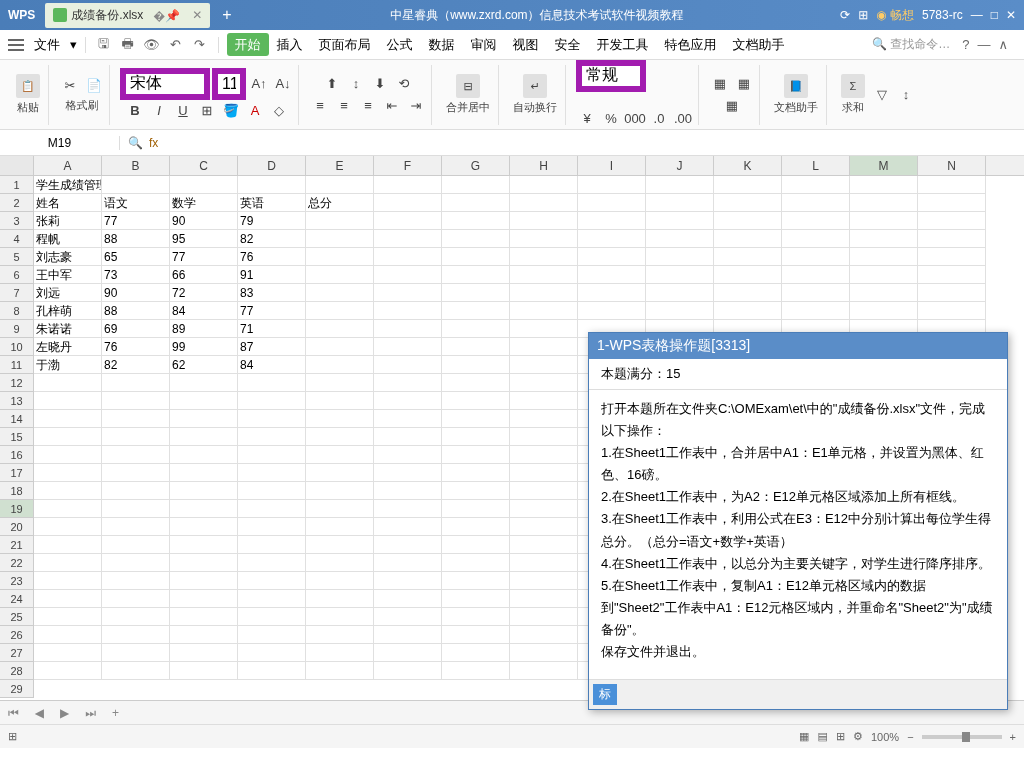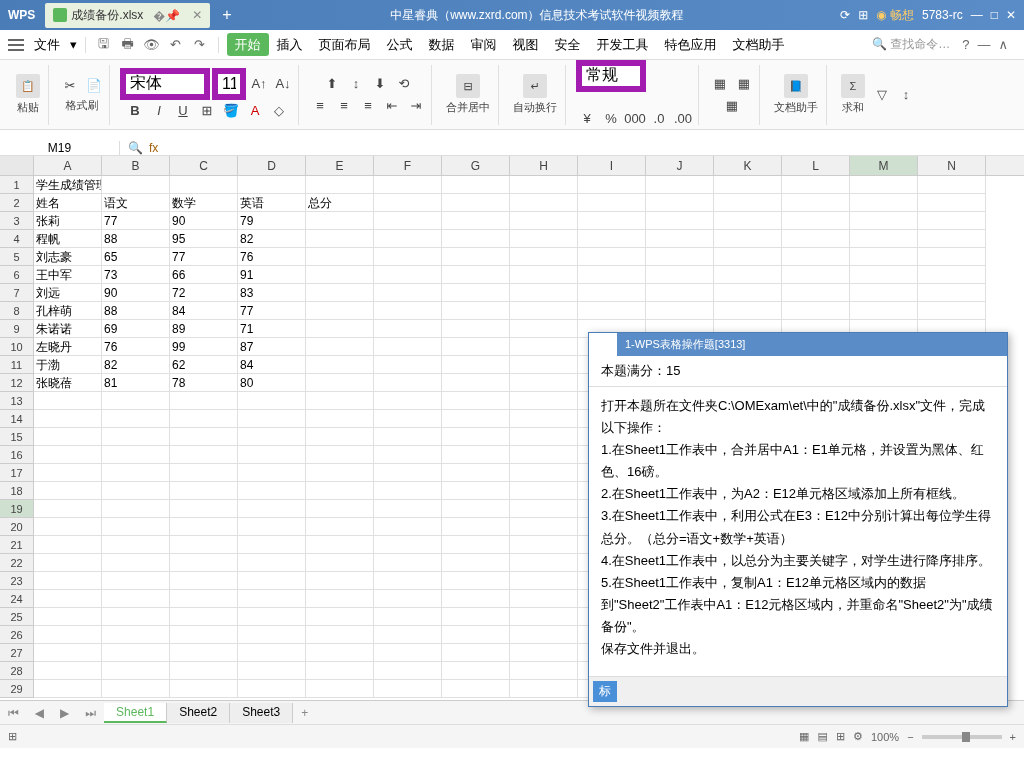--- a/index.html
+++ b/index.html
@@ -29,21 +29,21 @@
 .ribbon { height: 70px; background: #fafafa; border-bottom: 1px solid #ddd; display: flex; align-items: center; padding: 4px 8px; gap: 6px; font-size: 12px; }
 .ribbon-group { display: flex; flex-direction: column; align-items: center; padding: 0 4px; border-right: 1px solid #e0e0e0; height: 60px; justify-content: center; }
 .ribbon-group.no-border { border-right: none; }
 .ribbon-btn { display: flex; flex-direction: column; align-items: center; font-size: 11px; color: #444; padding: 2px 4px; }
 .ribbon-btn .icon { width: 24px; height: 24px; background: #e0e0e0; border-radius: 2px; margin-bottom: 2px; display: flex; align-items: center; justify-content: center; }
 .ribbon-row { display: flex; gap: 2px; align-items: center; }
 .ribbon-select { border: 6px solid #a21caf; font-size: 16px; padding: 1px 4px; background: #fff; }
 .ribbon-small-btn { width: 22px; height: 22px; border: 1px solid transparent; display: flex; align-items: center; justify-content: center; font-size: 13px; color: #444; }
 .ribbon-col { display: flex; flex-direction: column; gap: 16px; }
 
-.namebox-row { height: 26px; border-bottom: 1px solid #ddd; display: flex; align-items: flex-end; font-size: 12px; }
+.namebox-row { height: 26px; border-bottom: 1px solid #ddd; display: flex; align-items: center; font-size: 12px; }
 .namebox { width: 120px; border-right: 1px solid #ddd; padding: 0 8px; text-align: center; }
 .fx-area { display: flex; align-items: center; padding: 0 8px; gap: 6px; }
 .fx-icon { color: #a16207; }
 
 .grid-area { position: relative; height: 544px; overflow: hidden; }
 .col-headers { display: flex; height: 20px; background: #f0f0f0; border-bottom: 1px solid #ccc; }
 .corner { width: 34px; border-right: 1px solid #ccc; background: #e8e8e8; }
 .col-h { width: 68px; border-right: 1px solid #ccc; text-align: center; font-size: 12px; line-height: 20px; color: #444; }
 .col-h.active { background: #d0e0d0; }
 .grid-body { display: flex; }
@@ -63,21 +63,21 @@
 .sheet-tab.active { background: #fff; color: #5cb85c; border-bottom: 2px solid #5cb85c; }
 .sheet-add { padding: 0 8px; color: #888; }
 
 .statusbar { height: 24px; background: #f5f5f5; border-top: 1px solid #ddd; display: flex; align-items: center; font-size: 11px; padding: 0 8px; }
 .statusbar .left { color: #666; }
 .statusbar .right { margin-left: auto; display: flex; align-items: center; gap: 8px; color: #666; }
 .zoom-slider { width: 80px; height: 4px; background: #ccc; position: relative; }
 .zoom-slider::after { content: ''; position: absolute; left: 40px; top: -3px; width: 8px; height: 10px; background: #888; }
 
 .popup { position: absolute; left: 588px; top: 332px; width: 420px; background: #fff; border: 1px solid #4a7db8; box-shadow: 2px 2px 8px rgba(0,0,0,0.3); font-size: 13px; }
-.popup-title { background: #5a8dc8; color: #fff; padding: 4px 8px; font-size: 11px; margin-left: 28px; }
+.popup-title { background: #5a8dc8; color: #fff; padding: 4px 8px; font-size: 14px; }
 .popup-score { padding: 6px 12px; border-bottom: 1px solid #ddd; }
 .popup-body { padding: 8px 12px; line-height: 1.7; height: 290px; overflow-y: auto; border-bottom: 1px solid #ddd; }
 .popup-footer { display: flex; padding: 4px; gap: 4px; background: #f0f0f0; align-items: center; }
 .popup-footer .tag { background: #4a90d9; color: #fff; padding: 2px 6px; font-size: 12px; }
 .popup-footer .btn { background: #4a90d9; color: #fff; padding: 3px 8px; font-size: 12px; border: none; }
 .popup-footer .spacer { flex: 1; }
 </style>
 </head>
 <body>
 
@@ -463,36 +463,20 @@
           <div class="cell"></div>
           <div class="cell"></div>
           <div class="cell"></div>
           <div class="cell"></div>
           <div class="cell"></div>
           <div class="cell"></div>
           <div class="cell"></div>
           <div class="cell"></div>
         </div>
         <div class="cell-row">
-          <div class="cell">张晓蓓</div>
-          <div class="cell">81</div>
-          <div class="cell">78</div>
-          <div class="cell">80</div>
-          <div class="cell"></div>
-          <div class="cell"></div>
-          <div class="cell"></div>
-          <div class="cell"></div>
-          <div class="cell"></div>
-          <div class="cell"></div>
-          <div class="cell"></div>
-          <div class="cell"></div>
-          <div class="cell"></div>
-          <div class="cell"></div>
-        </div>
-        <div class="cell-row">
           <div class="cell"></div>
           <div class="cell"></div>
           <div class="cell"></div>
           <div class="cell"></div>
           <div class="cell"></div>
           <div class="cell"></div>
           <div class="cell"></div>
           <div class="cell"></div>
           <div class="cell"></div>
           <div class="cell"></div>
@@ -760,25 +744,20 @@
       </div>
   </div>
   <span class="cursor-cross">✧</span>
 </div>
 
 <div class="sheet-tabs">
   <span class="sheet-nav">⏮</span>
   <span class="sheet-nav">◀</span>
   <span class="sheet-nav">▶</span>
   <span class="sheet-nav">⏭</span>
-  <div id="sheet-tabs-container" style="display:flex">
-      <div class="sheet-tab active">Sheet1</div>
-      <div class="sheet-tab">Sheet2</div>
-      <div class="sheet-tab">Sheet3</div>
-    </div>
   <span class="sheet-add">+</span>
 </div>
 
 <div class="statusbar">
   <span class="left">⊞</span>
   <div class="right">
     <span>▦</span>
     <span>▤</span>
     <span>⊞</span>
     <span>⚙</span>

